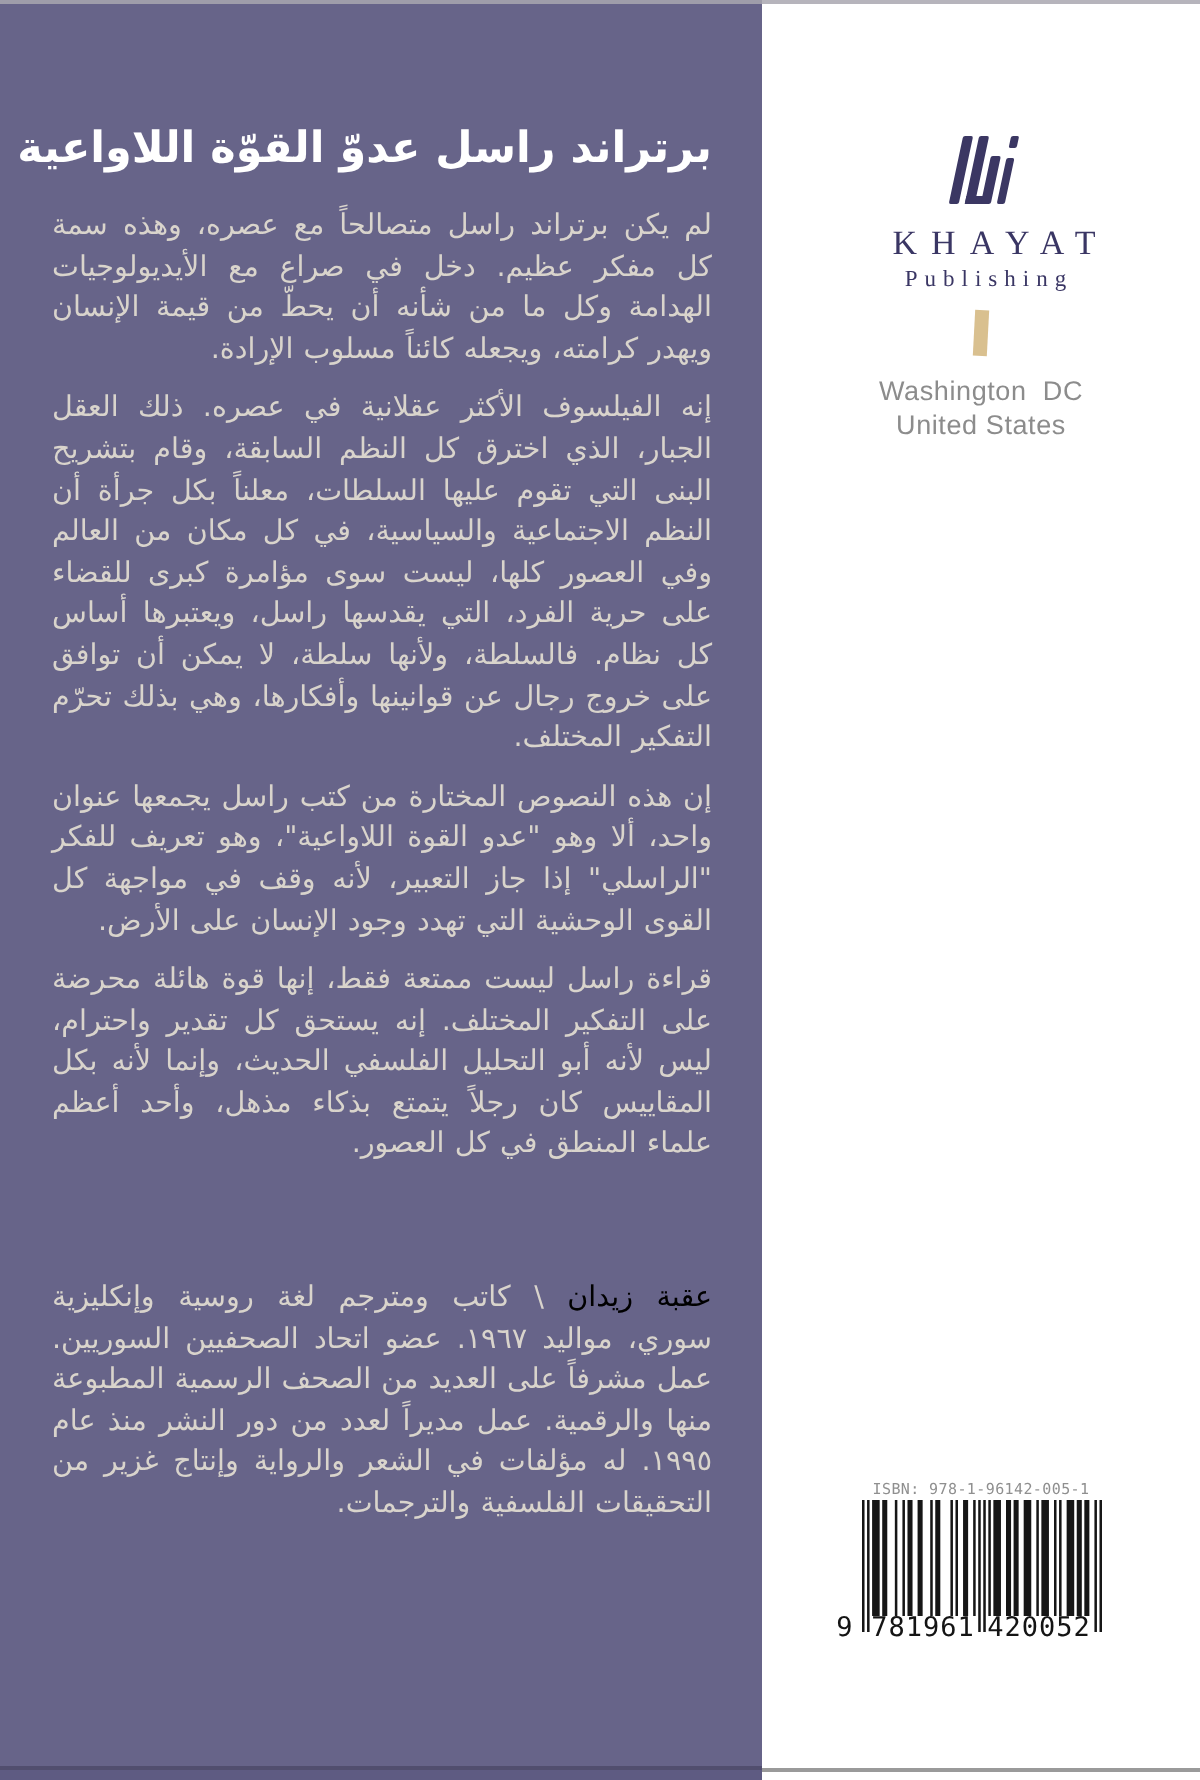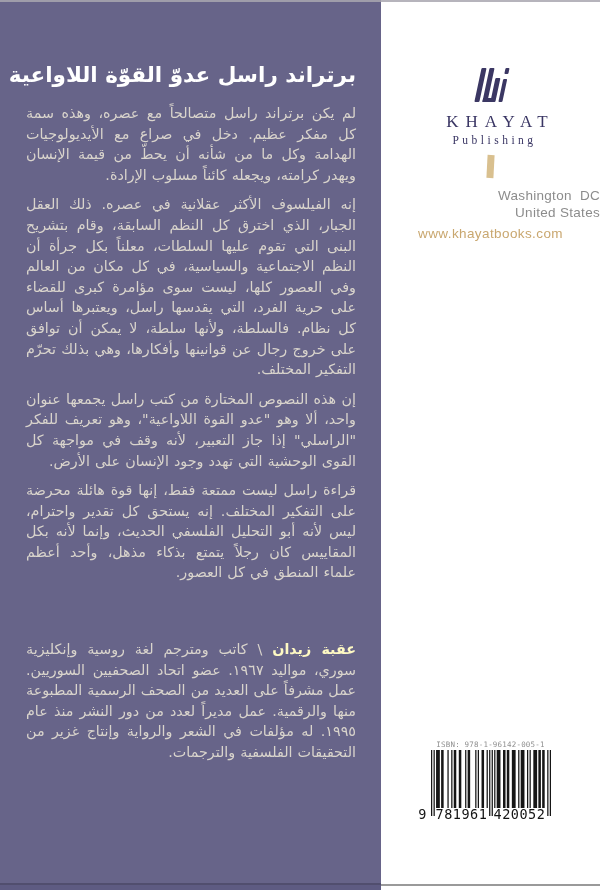--- a/index.html
+++ b/index.html
@@ -18,21 +18,21 @@
     color:#ffffff;font-weight:bold;font-size:21.5px;line-height:1.35;
     white-space:nowrap;margin:0 0 14px 0;letter-spacing:-0.2px;
   }
   .blurb p{
     margin:0 0 9px 0;
     color:#d9d4cc;font-size:14.3px;line-height:20.6px;
     text-align:justify;text-align-last:right;
     word-spacing:0.5px;
   }
   .blurb p.bio{margin-top:56px;}
-  .author-name{color:#fef9c3;font-weight:bold;}
+  .author-name{color:#000000;font-weight:normal;}
   
   .top-edge{position:absolute;left:0;top:0;width:600px;height:2px;background:#a9a7b0;opacity:.85;}
   .bottom-edge-left{position:absolute;left:0;top:883px;width:381px;height:7px;background:#5e5b82;border-top:2px solid #514e6e;box-sizing:border-box;}
   .bottom-edge-right{position:absolute;left:381px;top:884px;width:219px;height:2px;background:#9a9a9a;}
   
   .sidebar{
     position:absolute;left:381px;top:0;width:219px;height:890px;background:#ffffff;
   }
   .logo-wrap{position:absolute;top:66px;left:0;width:100%;text-align:center;}
   .pub-name{
@@ -45,21 +45,21 @@
     position:absolute;top:134px;left:0;width:100%;text-align:center;
     font-family:"Liberation Serif","DejaVu Serif",serif;
     font-size:11.5px;letter-spacing:3.5px;padding-left:8px;box-sizing:border-box;
     color:#3a3664;
   }
   .gold-mark{
     position:absolute;top:155px;left:50%;margin-left:-4px;
     width:7px;height:23px;background:#d9c08f;transform:rotate(3deg);
   }
   .pub-city,.pub-country{
-    position:absolute;left:0;width:100%;text-align:right;
+    position:absolute;left:0;width:100%;text-align:center;
     font-family:"Liberation Sans","DejaVu Sans",sans-serif;
     font-size:13.5px;color:#8c8c8c;letter-spacing:0.3px;white-space:pre;
   }
   .pub-city{top:188px;}
   .pub-country{top:205px;}
   .pub-site{
     position:absolute;top:226px;left:0;width:100%;text-align:center;
     font-family:"Liberation Sans","DejaVu Sans",sans-serif;
     font-size:13.5px;color:#c9a76f;letter-spacing:0.4px;
   }
@@ -110,21 +110,20 @@
           <rect x="30" y="13" width="4" height="23" rx="1"></rect>
           <rect x="30" y="2" width="4" height="6" rx="1"></rect>
         </g>
       </svg>
     </div>
     <div class="pub-name">KHAYAT</div>
     <div class="pub-sub">Publishing</div>
     <div class="gold-mark"></div>
     <div class="pub-city">Washington  DC</div>
     <div class="pub-country">United States</div>
-    <div class="pub-site">www.khayatbooks.com</div>
 
     <div class="barcode">
       <div class="isbn-label">ISBN: 978-1-96142-005-1</div>
       <div class="bars-wrap">
         <svg id="bc-svg" width="120" height="86" aria-hidden="true">
             <rect x="0.00" y="0" width="1.26" height="66" fill="#161616"></rect>
             <rect x="2.53" y="0" width="1.26" height="66" fill="#161616"></rect>
             <rect x="5.05" y="0" width="3.79" height="58" fill="#161616"></rect>
             <rect x="10.11" y="0" width="2.53" height="58" fill="#161616"></rect>
             <rect x="16.42" y="0" width="1.26" height="58" fill="#161616"></rect>

